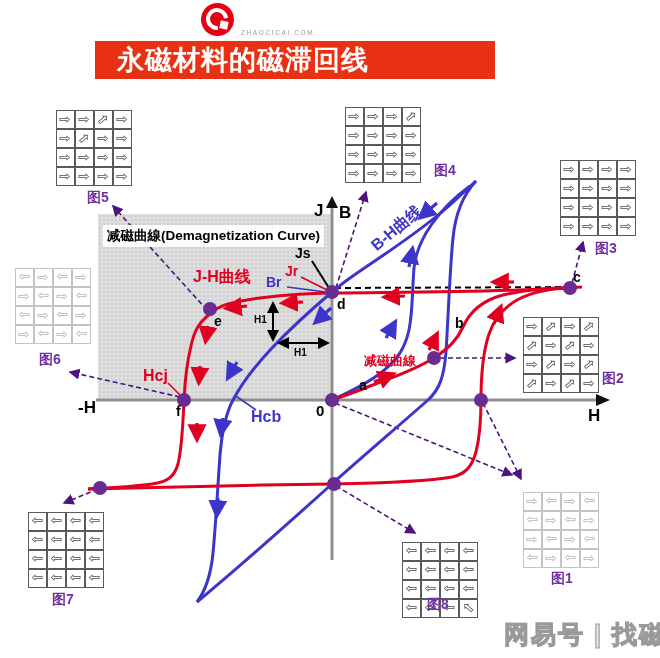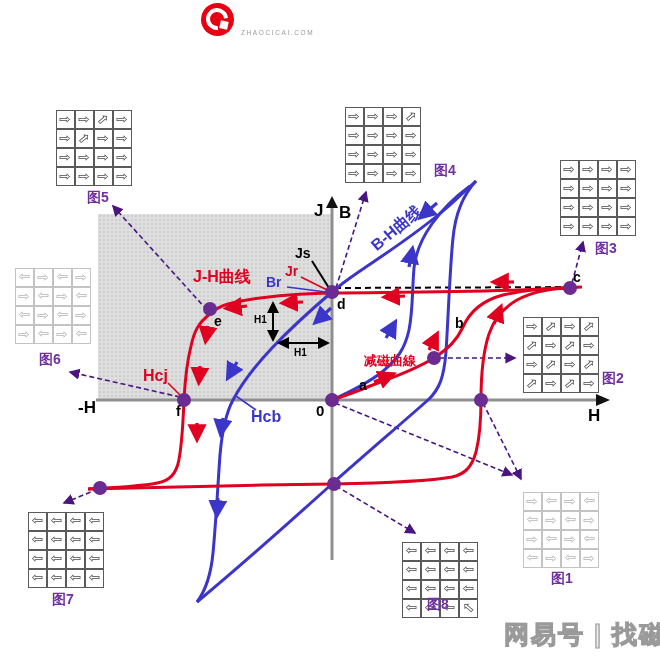--- a/index.html
+++ b/index.html
@@ -45,20 +45,21 @@
   .watermark{position:absolute;left:504px;top:618px;font-size:25px;font-weight:bold;letter-spacing:2px;
              color:#ededed;-webkit-text-stroke:1.2px #9a9a9a;white-space:nowrap}
 </style>
 </head>
 <body>
 
 <div id="stage">
 
   <div class="logo"></div>
   <div class="brand-domain">ZHAOCICAI.COM</div>
+  <div class="banner">永磁材料的磁滞回线</div>
 
   <div class="region"></div>
 
   <svg width="660" height="658" viewBox="0 0 660 658">
     <defs>
       <marker id="mb" markerWidth="8" markerHeight="8" refX="5" refY="3" orient="auto">
         <path d="M0,0 L6,3 L0,6 Z" fill="#000"></path>
         </marker>
       <marker id="mr" markerWidth="8" markerHeight="8" refX="4" refY="3" orient="auto">
         <path d="M0,0 L6,3 L0,6 Z" fill="#e00020"></path>
@@ -158,20 +159,21 @@
       <circle cx="210" cy="309" r="7"></circle>
         <circle cx="184" cy="400" r="7"></circle>
       <circle cx="332" cy="400" r="7"></circle>
         <circle cx="100" cy="488" r="7"></circle>
       <circle cx="334" cy="484" r="7"></circle>
         <circle cx="481" cy="400" r="7"></circle>
       <circle cx="434" cy="358" r="7"></circle>
     </g>
   </svg>
 
+  <div class="region-label">减磁曲線(Demagnetization Curve)</div>
 
   <div class="lab s17" style="left:314px;top:201px">J</div>
   <div class="lab s17" style="left:339px;top:203px">B</div>
   <div class="lab s17" style="left:588px;top:406px">H</div>
   <div class="lab s17" style="left:78px;top:398px">-H</div>
   <div class="lab s15" style="left:316px;top:402px">0</div>
 
   <div class="lab s14" style="left:295px;top:245px">Js</div>
   <div class="lab s14 red" style="left:285px;top:263px">Jr</div>
   <div class="lab s14 blue" style="left:266px;top:274px">Br</div>

